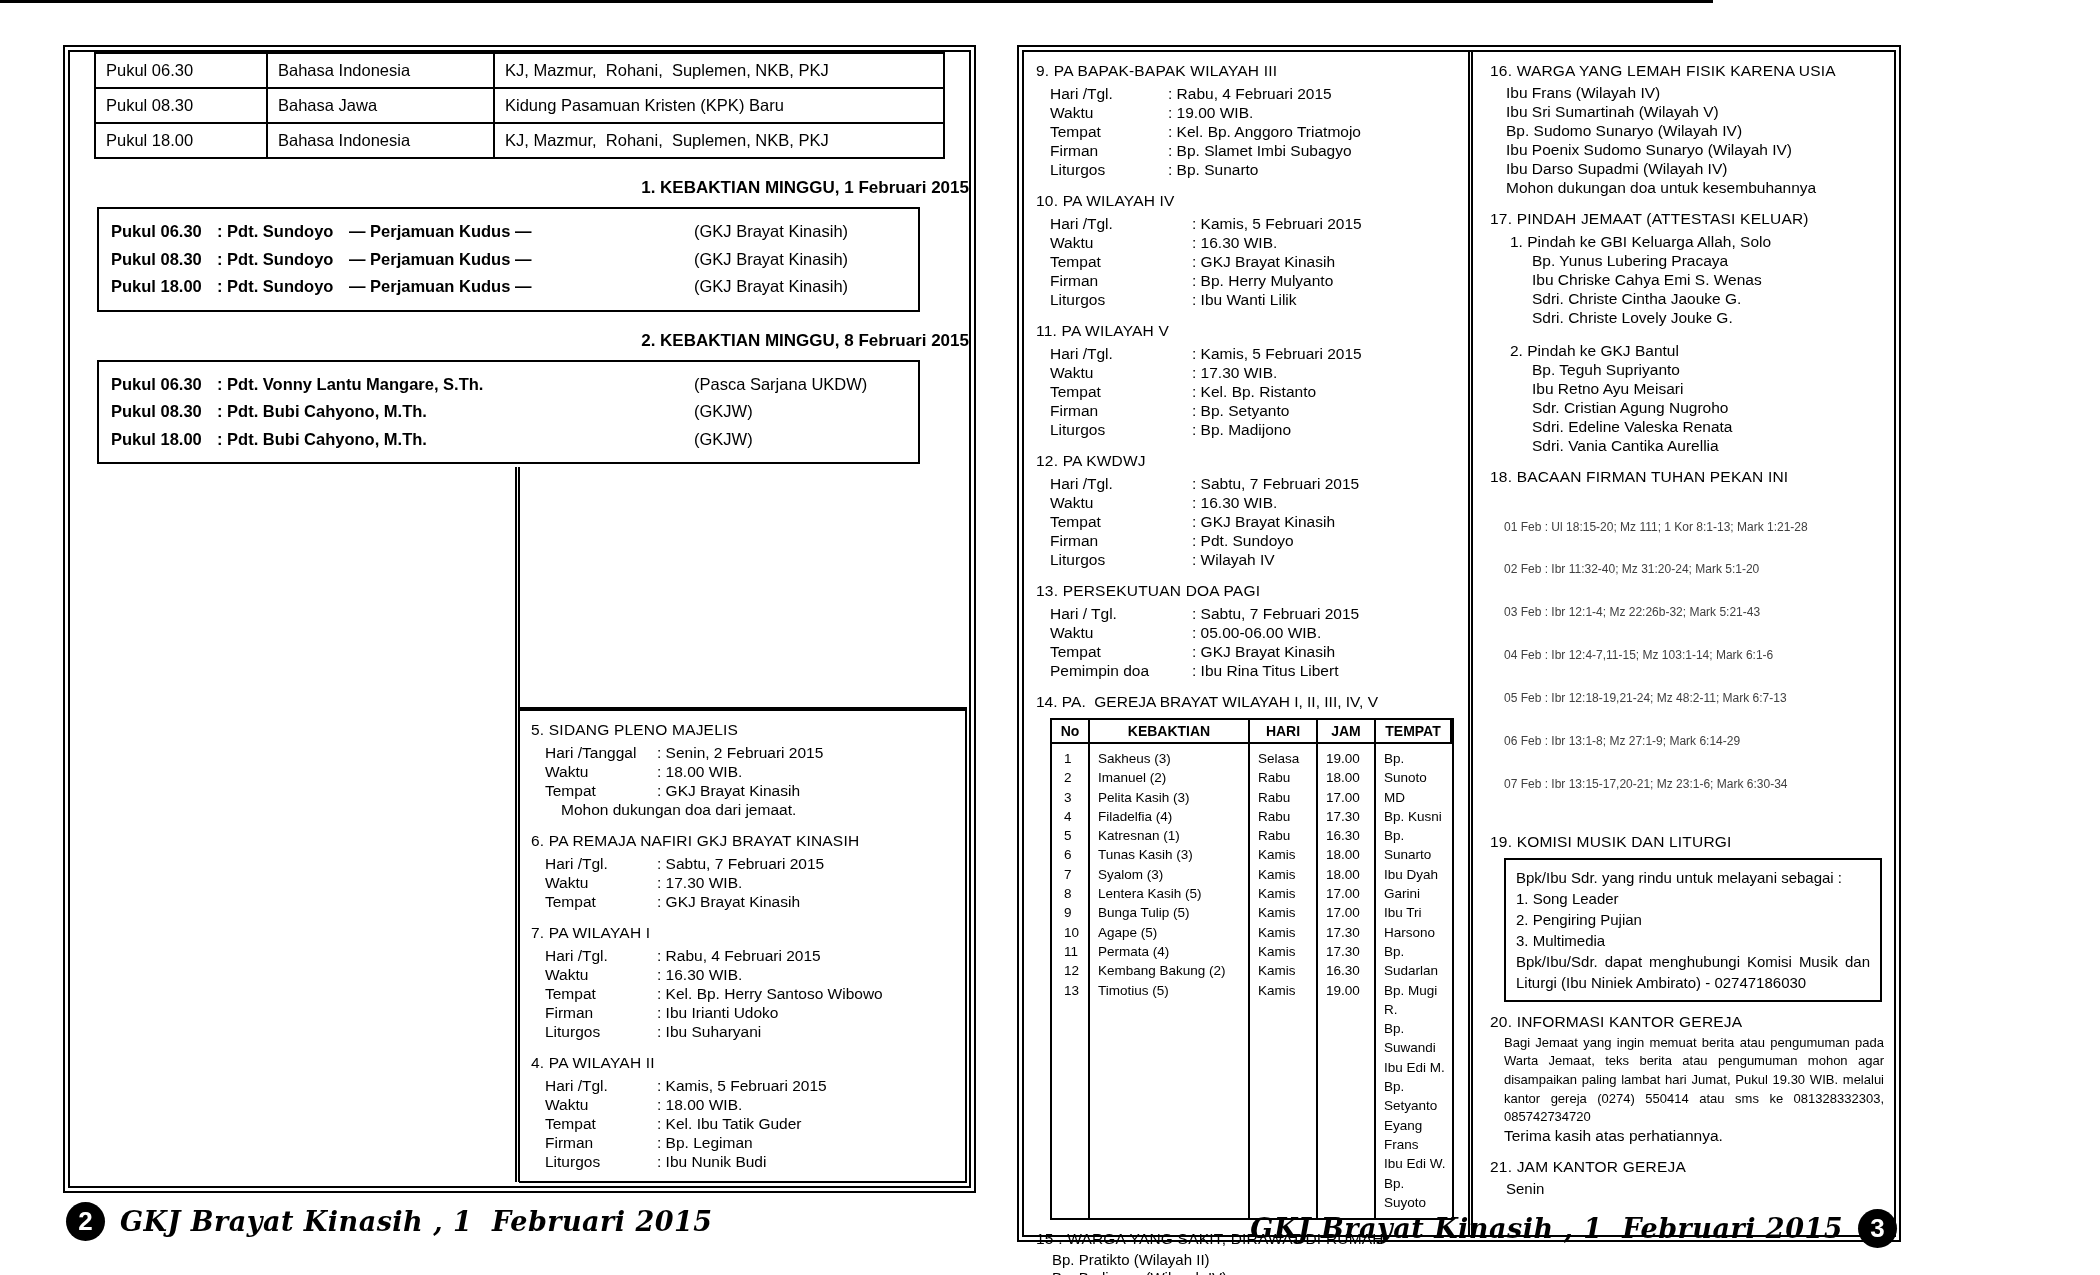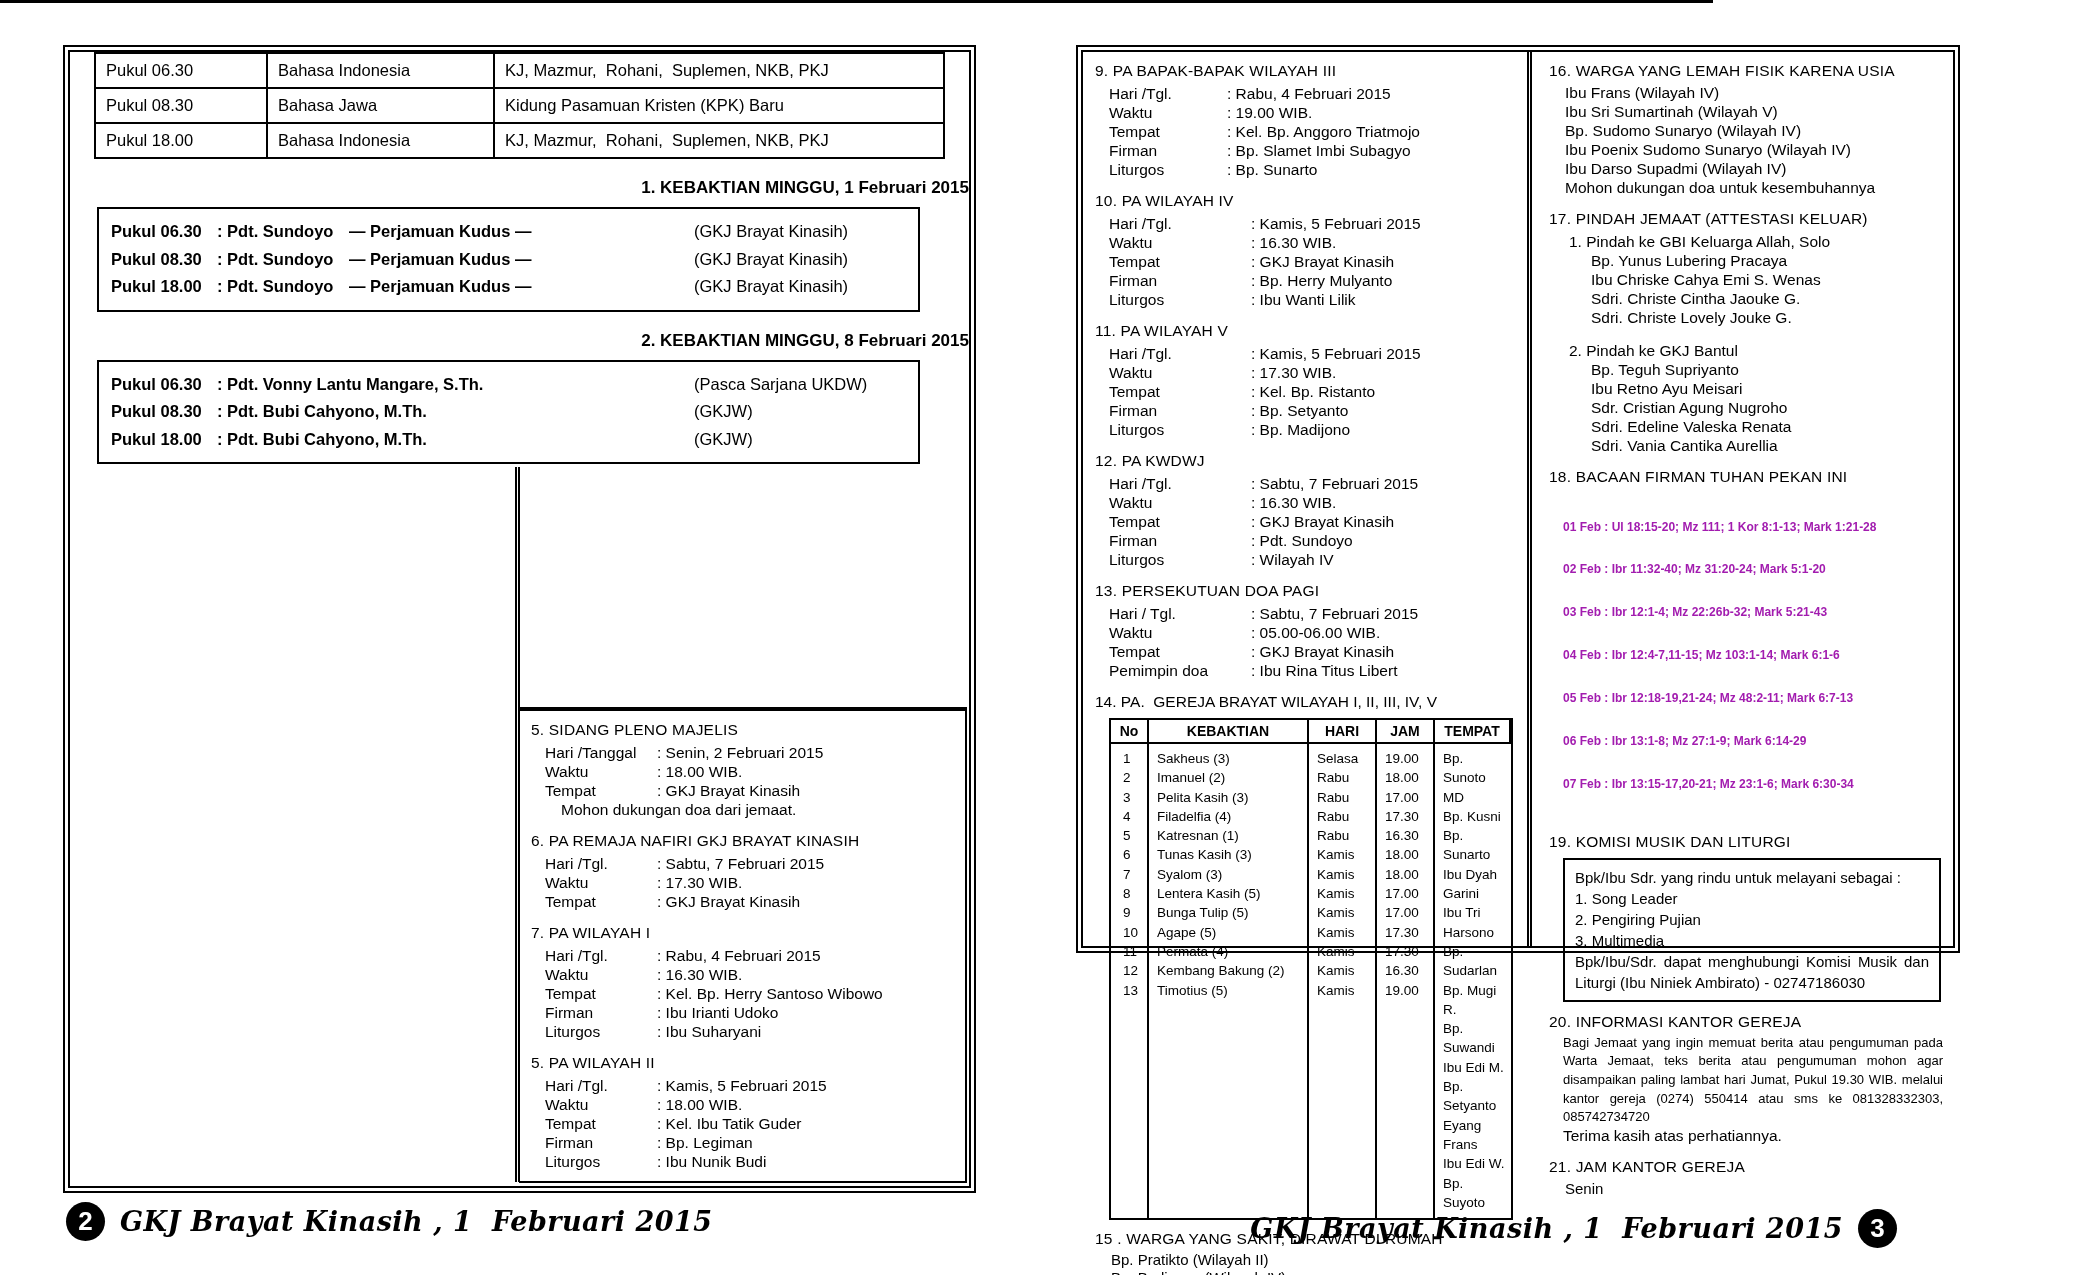--- a/index.html
+++ b/index.html
@@ -6,21 +6,21 @@
   body{
     width:2100px;height:1275px;position:relative;overflow:hidden;
     background:#fff;color:#000;
     font-family:"Liberation Sans", sans-serif;
     -webkit-font-smoothing:antialiased;
   }
   .topline{position:absolute;left:0;top:0;width:1713px;height:3px;background:#000;}
 
   .page{position:absolute;background:#fff;border:7px double #000;box-sizing:border-box;}
   #page2{left:63px;top:45px;width:913px;height:1148px;}
-  #page3{left:1076px;top:45px;width:884px;height:908px;}
+  #page3{left:1017px;top:45px;width:884px;height:1197px;}
 
   
   .p2title{text-align:center;font-weight:bold;font-size:17.5px;margin:12px 24px 7px 24px;letter-spacing:.2px;white-space:pre;}
   table.sched{border-collapse:collapse;margin:0 24px;width:851px;font-size:16.5px;}
   table.sched td{border:2px solid #000;padding:2px 10px;height:29px;white-space:pre;}
   td.c1{width:150px;} td.c2{width:205px;}
 
   .svc-head{font-weight:bold;font-size:17px;margin:19px 0 9px 10px;text-align:right;}
   .svc-box{border:2px solid #000;margin:0 49px 0 27px;padding:9px 12px;}
   .svc-row{display:flex;font-size:16.5px;font-weight:bold;line-height:27.5px;white-space:pre;}
@@ -57,21 +57,21 @@
   .t14 .tc{border-right:2px solid #000;padding:5px 4px 6px 8px;font-size:13.5px;line-height:19.3px;}
   .t14 .tc:last-child{border-right:none;}
   .t14 .c-no div{padding-left:4px;}
 
   .names{margin:3px 0 0 16px;font-size:15px;line-height:17.5px;}
   #col2 .names{font-size:15.5px;line-height:19px;}
   .grp{margin:4px 0 0 20px;font-size:15.5px;line-height:19px;}
   .grp .gnames{margin-left:22px;}
   .grp + .grp{margin-top:14px;}
 
-  .readings{margin:5px 0 0 14px;font-size:12px;line-height:14.3px;color:#a21caf;white-space:pre;font-weight:bold;}
+  .readings{margin:5px 0 0 14px;font-size:12px;line-height:14.3px;color:#404040;white-space:pre;}
 
   .kbox{border:2px solid #000;margin:7px 4px 0 14px;padding:7px 10px;font-size:15px;line-height:21px;}
   .kbox .closing{text-align:justify;}
 
   .para{margin:3px 2px 0 14px;font-size:13px;line-height:18.6px;text-align:justify;}
   .para-last{margin:0 2px 0 14px;font-size:15.5px;line-height:18.6px;}
 
   .hours{margin:4px 0 0 16px;}
   .hours .fr{font-size:15px;line-height:17px;flex-direction:column;}
   .hours .fl{flex:0 0 92px !important;}
@@ -210,21 +210,21 @@
             <span class="fl">Firman</span>
             <span class="fv">: Ibu Irianti Udoko</span>
           </div>
         <div class="fr">
             <span class="fl">Liturgos</span>
             <span class="fv">: Ibu Suharyani</span>
           </div>
       </div>
     </div>
     <div class="sec">
-      <div class="sec-h">5. PA WILAYAH II</div>
+      <div class="sec-h">4. PA WILAYAH II</div>
       <div class="flds">
         <div class="fr">
             <span class="fl">Hari /Tgl.</span>
             <span class="fv">: Kamis, 5 Februari 2015</span>
           </div>
         <div class="fr">
             <span class="fl">Waktu</span>
             <span class="fv">: 18.00 WIB.</span>
           </div>
         <div class="fr">

